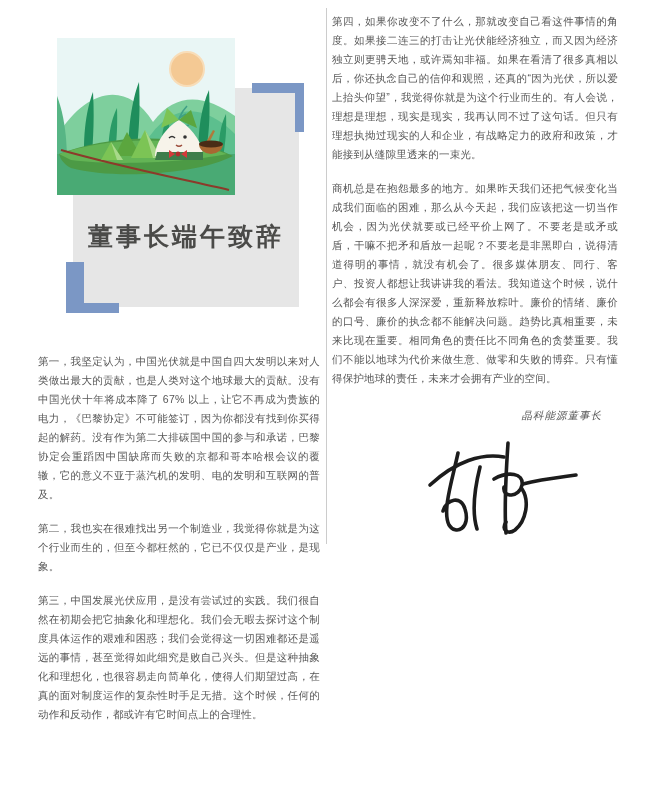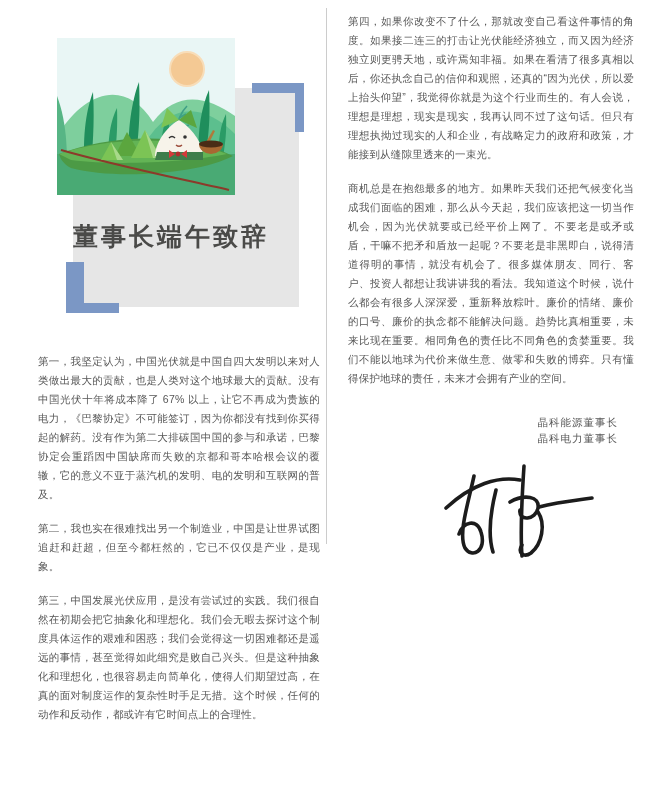--- a/index.html
+++ b/index.html
@@ -4,56 +4,56 @@
 <style>
   * { margin:0; padding:0; box-sizing:border-box; }
   html,body { background:#ffffff; }
   .page {
     position:relative; width:658px; height:800px; margin:0 auto;
     background:#ffffff; overflow:hidden;
     font-family:"Liberation Sans","DejaVu Sans",sans-serif;
   }
   
   .col-left  { position:absolute; left:38px;  top:0;    width:282px; }
-  .col-right { position:absolute; left:348px; top:12px; width:286px; }
+  .col-right { position:absolute; left:332px; top:12px; width:286px; }
   .divider   { position:absolute; left:326px; top:8px; width:1px; height:536px; background:#cccccc; }
 
   
   .para {
     font-size:10.5px; line-height:19px; color:#575757;
     text-align:justify; text-justify:inter-ideograph;
     margin:0 0 15px 0; letter-spacing:0.2px;
   }
 
   
   .art-block { position:relative; height:352px; }
   .title-card {
     position:absolute; left:35px; top:88px; width:226px; height:219px;
     background:#e6e6e6;
   }
   .page-title {
     position:absolute; left:35px; top:220px; width:226px;
-    text-align:left; font-size:25px; font-weight:bold;
+    text-align:center; font-size:25px; font-weight:bold;
     letter-spacing:3px; color:#4a4a48;
   }
   .illu {
     position:absolute; left:19px; top:38px; width:178px; height:157px;
     z-index:3; display:block;
   }
   .bracket-tr {
     position:absolute; left:214px; top:83px; width:52px; height:49px;
     border-top:10px solid; border-right:9px solid; z-index:4;
   }
   .bracket-bl {
     position:absolute; left:28px; top:262px; width:53px; height:51px;
     border-left:18px solid; border-bottom:10px solid; z-index:4;
   }
 
   
-  .sig-block { margin-top:26px; text-align:right; padding-right:16px; }
+  .sig-block { margin-top:19px; text-align:right; padding-right:16px;font-style:italic; }
   .sig-line  { font-size:10.5px; line-height:16px; color:#575757; letter-spacing:1px; }
   .sig-svg   { display:block; margin:12px 18px 0 auto; }
 </style>
 </head>
 <body>
 
 <div class="page">
 
   <div class="col-left">
 
@@ -115,33 +115,32 @@
         </g>
       </svg>
 
       <div class="bracket-tr" style="border-color:#7b97c5;"></div>
       <div class="bracket-bl" style="border-color:#7b97c5;"></div>
 
       <div class="page-title">董事长端午致辞</div>
     </div>
 
     <p class="para">第一，我坚定认为，中国光伏就是中国自四大发明以来对人类做出最大的贡献，也是人类对这个地球最大的贡献。没有中国光伏十年将成本降了 67% 以上，让它不再成为贵族的电力，《巴黎协定》不可能签订，因为你都没有找到你买得起的解药。没有作为第二大排碳国中国的参与和承诺，巴黎协定会重蹈因中国缺席而失败的京都和哥本哈根会议的覆辙，它的意义不亚于蒸汽机的发明、电的发明和互联网的普及。</p>
-    <p class="para">第二，我也实在很难找出另一个制造业，中国是让世界试图追赶和赶超，但至今都枉然的，它已不仅仅是产业，是现象。</p>
+    <p class="para">第二，我也实在很难找出另一个制造业，我觉得你就是为这个行业而生的，但至今都枉然的，它已不仅仅是产业，是现象。</p>
     <p class="para">第三，中国发展光伏应用，是没有尝试过的实践。我们很自然在初期会把它抽象化和理想化。我们会无暇去探讨这个制度具体运作的艰难和困惑；我们会觉得这一切困难都还是遥远的事情，甚至觉得如此细究是败自己兴头。但是这种抽象化和理想化，也很容易走向简单化，使得人们期望过高，在真的面对制度运作的复杂性时手足无措。这个时候，任何的动作和反动作，都或许有它时间点上的合理性。</p>
   </div>
 
   <div class="divider"></div>
 
   <div class="col-right">
     <p class="para">第四，如果你改变不了什么，那就改变自己看这件事情的角度。如果接二连三的打击让光伏能经济独立，而又因为经济独立则更骋天地，或许焉知非福。如果在看清了很多真相以后，你还执念自己的信仰和观照，还真的“因为光伏，所以爱上抬头仰望”，我觉得你就是为这个行业而生的。有人会说，理想是理想，现实是现实，我再认同不过了这句话。但只有理想执拗过现实的人和企业，有战略定力的政府和政策，才能接到从缝隙里透来的一束光。</p>
     <p class="para">商机总是在抱怨最多的地方。如果昨天我们还把气候变化当成我们面临的困难，那么从今天起，我们应该把这一切当作机会，因为光伏就要或已经平价上网了。不要老是或矛或盾，干嘛不把矛和盾放一起呢？不要老是非黑即白，说得清道得明的事情，就没有机会了。很多媒体朋友、同行、客户、投资人都想让我讲讲我的看法。我知道这个时候，说什么都会有很多人深深爱，重新释放粽叶。廉价的情绪、廉价的口号、廉价的执念都不能解决问题。趋势比真相重要，未来比现在重要。相同角色的责任比不同角色的贪婪重要。我们不能以地球为代价来做生意、做零和失败的博弈。只有懂得保护地球的责任，未来才会拥有产业的空间。</p>
 
     <div class="sig-block">
       <div class="sig-line">晶科能源董事长</div>
-      <div class="sig-line">晶科电力董事长</div>
 
       <svg class="sig-svg" width="168" height="104" viewBox="0 0 168 104" aria-hidden="true">
         <g fill="none" stroke="#1c1c1c" stroke-width="3.6" stroke-linecap="round">
           <path d="M14,50 C40,26 66,18 88,22"></path>
           <path d="M42,18 C36,46 26,76 33,90 C40,101 55,93 49,74 C45,60 31,64 27,76"></path>
           <path d="M64,32 C58,56 56,78 61,94"></path>
           <path d="M92,8 C90,38 88,72 90,98"></path>
           <path d="M78,44 C92,36 108,38 106,50 C104,62 86,64 88,52"></path>
           <path d="M106,54 C114,66 110,86 99,95 C92,100 85,95 90,87"></path>
           <path d="M107,49 C126,44 146,42 160,40"></path>

